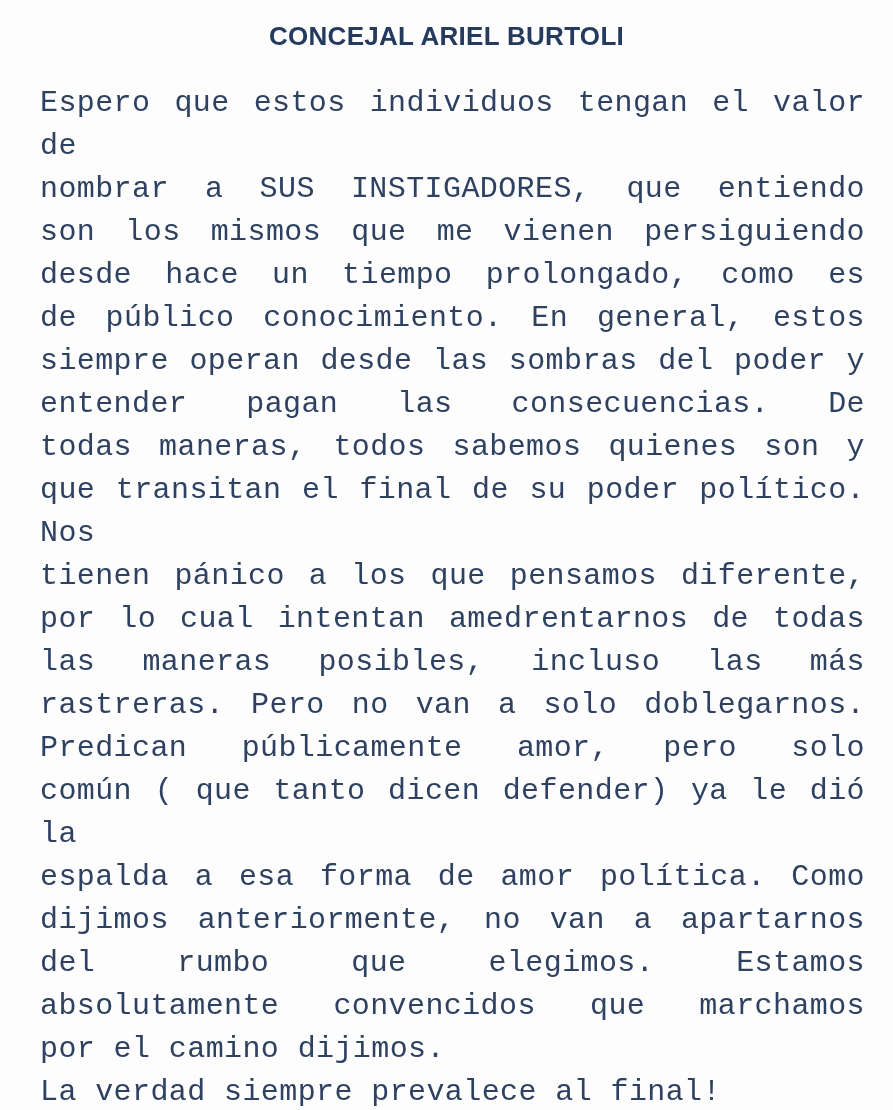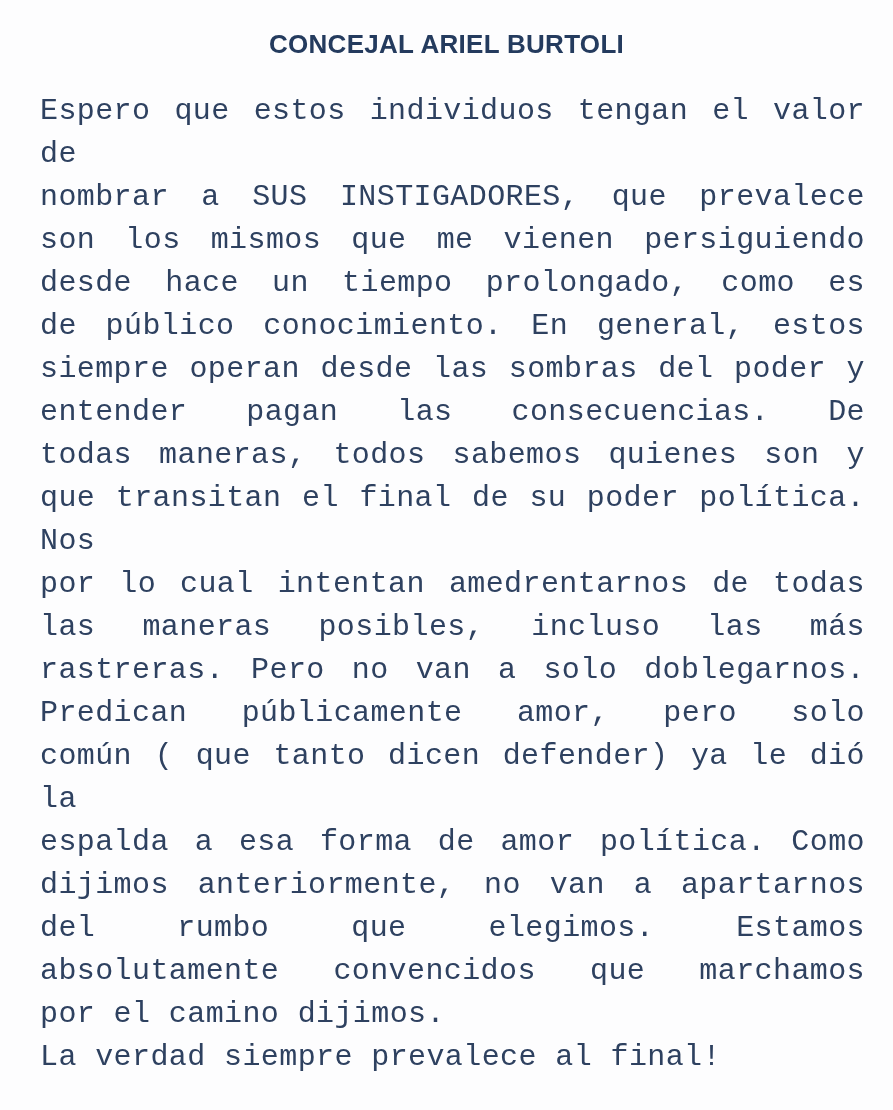--- a/index.html
+++ b/index.html
@@ -9,21 +9,21 @@
   .page {
     position: relative;
     width: 893px;
     height: 1110px;
     background: var(--bg, #fdfdfe);
     overflow: hidden;
     box-sizing: border-box;
     padding-top: 16px;
   }
   .title {
-    margin: 12px;
+    margin: 4px;
     text-align: center;
     font-family: "Liberation Sans", sans-serif;
     font-weight: bold;
     font-size: 26px;
     line-height: 32px;
     letter-spacing: 0.3px;
     color: var(--title-color, #243b5e);
   }
   .paragraph {
     margin: 30px 28px 12px 40px;
@@ -42,28 +42,29 @@
     text-align-last: left;
   }
 </style>
 </head>
 <body>
 
 <div class="page">
   <h1 class="title">CONCEJAL ARIEL BURTOLI</h1>
   <div class="paragraph">
       <div class="line">Espero que estos individuos tengan el valor de</div>
-      <div class="line">nombrar a SUS INSTIGADORES, que prevalece</div>
+      <div class="line">nombrar a SUS INSTIGADORES, que entiendo</div>
       <div class="line">son los mismos que me vienen persiguiendo</div>
       <div class="line">desde hace un tiempo prolongado, como es</div>
       <div class="line">de público conocimiento. En general, estos</div>
       <div class="line">siempre operan desde las sombras del poder y</div>
       <div class="line">entender pagan las consecuencias. De</div>
       <div class="line">todas maneras, todos sabemos quienes son y</div>
-      <div class="line">que transitan el final de su poder política. Nos</div>
+      <div class="line">que transitan el final de su poder político. Nos</div>
+      <div class="line">tienen pánico a los que pensamos diferente,</div>
       <div class="line">por lo cual intentan amedrentarnos de todas</div>
       <div class="line">las maneras posibles, incluso las más</div>
       <div class="line">rastreras. Pero no van a solo doblegarnos.</div>
       <div class="line">Predican públicamente amor, pero solo</div>
       <div class="line">común ( que tanto dicen defender) ya le dió la</div>
       <div class="line">espalda a esa forma de amor política. Como</div>
       <div class="line">dijimos anteriormente, no van a apartarnos</div>
       <div class="line">del rumbo que elegimos. Estamos</div>
       <div class="line">absolutamente convencidos que marchamos</div>
       <div class="line no-justify">por el camino dijimos.</div>

